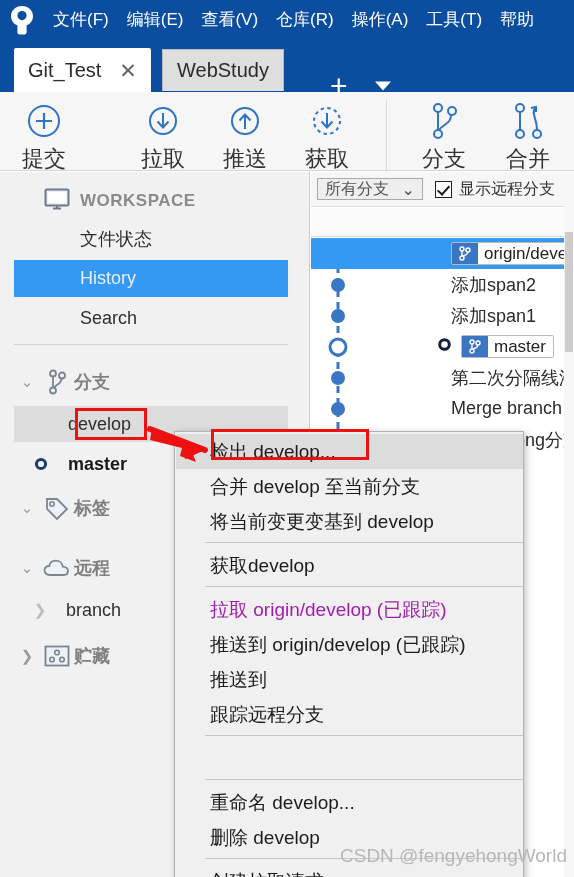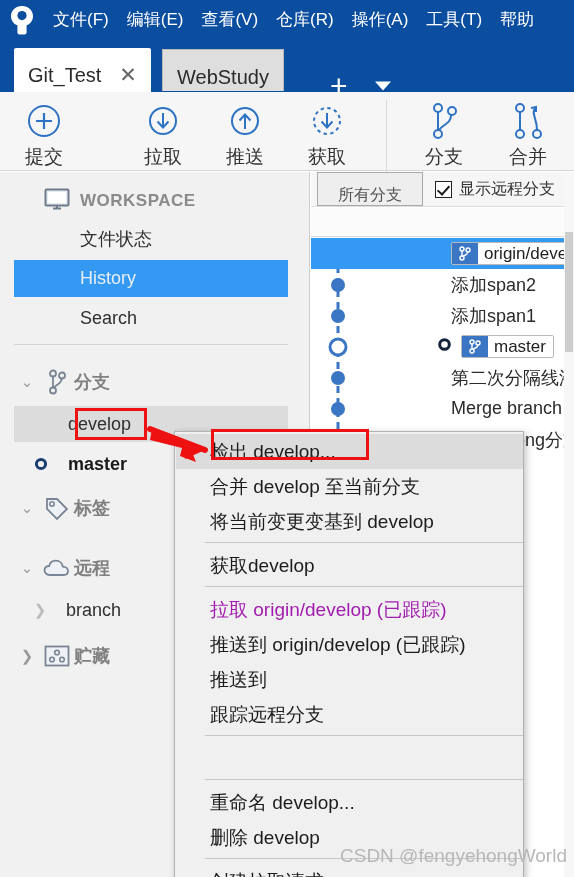--- a/index.html
+++ b/index.html
@@ -34,24 +34,24 @@
   }
 
   
   .tabstrip {
     position: absolute; left: 0; top: 40px; width: 574px; height: 52px;
     background: #0b4d9e;
     overflow: hidden;
   }
   .tab {
     position: absolute; top: 8px; height: 44px;
-    display: flex; align-items: flex-start;
+    display: flex; align-items: center;
     font-size: 20px;
     color: #2b2b2b;
-    padding: 16px 14px;
+    padding: 0 14px;
     white-space: nowrap;
   }
   .tab.active {
     left: 14px; background: #ffffff;
     border-top-left-radius: 2px; border-top-right-radius: 2px;
   }
   .tab.inactive {
     left: 162px; background: #dedede;
     border: 1px solid #b9b9b9;
     border-bottom: none;
@@ -89,21 +89,21 @@
     background: #d9d9d9;
   }
   .tbitem {
     position: absolute; top: 8px;
     width: 76px;
     display: flex; flex-direction: column; align-items: center;
     cursor: pointer;
   }
   .tbitem .ticon { height: 42px; display: flex; align-items: center; justify-content: center; }
   .tbitem .tlabel {
-    font-size: 19px; color: #333; margin-top: 2px; white-space: nowrap;
+    font-size: 22px; color: #333; margin-top: 2px; white-space: nowrap;
   }
 
   
   .sidebar {
     position: absolute; left: 0; top: 172px; width: 310px; height: 705px;
     background: #f1f1f1;
     border-right: 1px solid #cdcdcd;
     overflow: hidden;
   }
   .ws-head {
@@ -159,26 +159,25 @@
     position: absolute; left: 311px; top: 172px; width: 263px; height: 705px;
     background: #ffffff;
     overflow: hidden;
   }
   .filterbar {
     position: absolute; left: 0; top: 0; width: 263px; height: 35px;
     background: #f6f6f6; border-bottom: 1px solid #dcdcdc;
     display: flex; align-items: center; padding-left: 6px; gap: 12px;
   }
   .combo {
-    height: 34px; min-width: 106px;
+    height: 22px; min-width: 106px;
     background: #eeeeee; border: 1px solid #a9a9a9;
     display: flex; align-items: center; justify-content: space-between;
-    padding: 12px 7px; font-size: 16px; color: #3b3b3b;
-    cursor: pointer;
-    flex-direction: column;
+    padding: 4px 7px; font-size: 16px; color: #3b3b3b;
+    cursor: pointer;
   }
   .combo .cv { color: #555; }
   .chkwrap { display: flex; align-items: center; gap: 7px; cursor: pointer; white-space: nowrap; }
   .chkbox {
     width: 17px; height: 17px; border: 1.5px solid #222; background: #fff;
     position: relative; flex: 0 0 17px;
   }
   .chkbox:after {
     content: ""; position: absolute; left: 4px; top: 1px;
     width: 5px; height: 10px;

